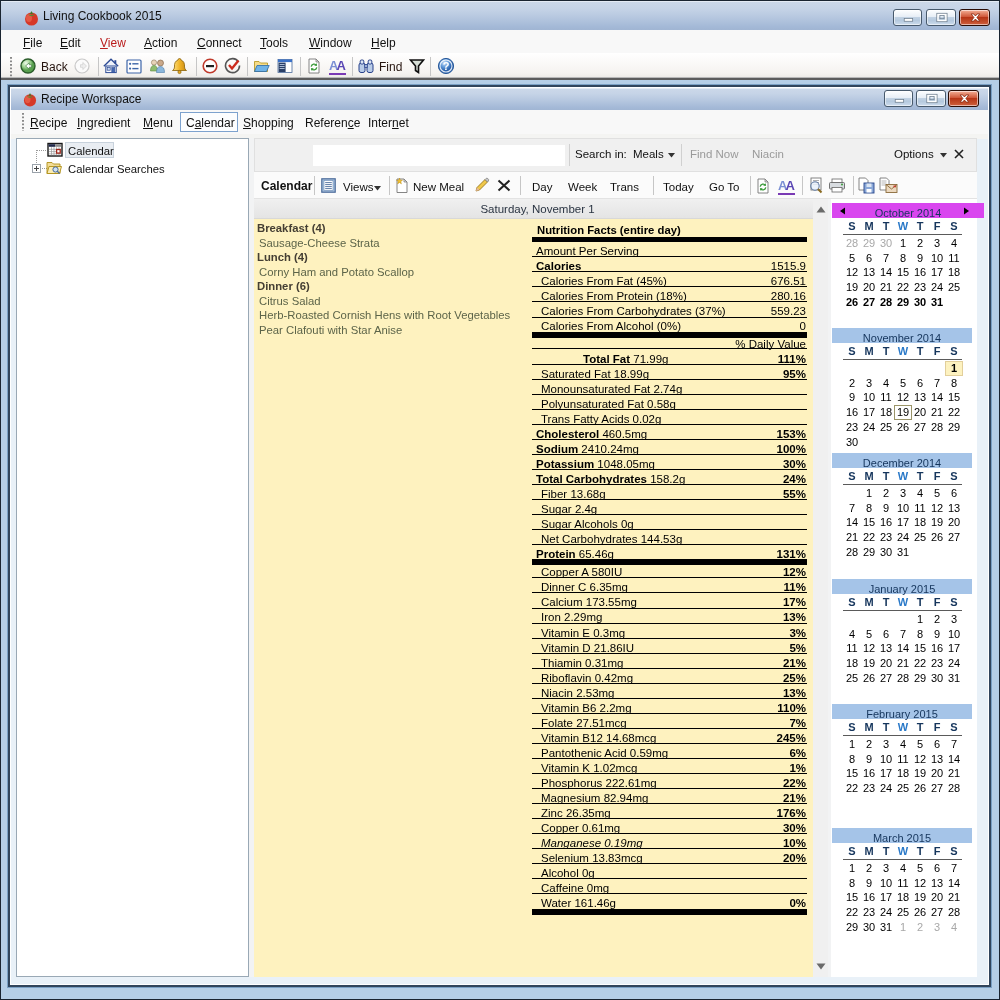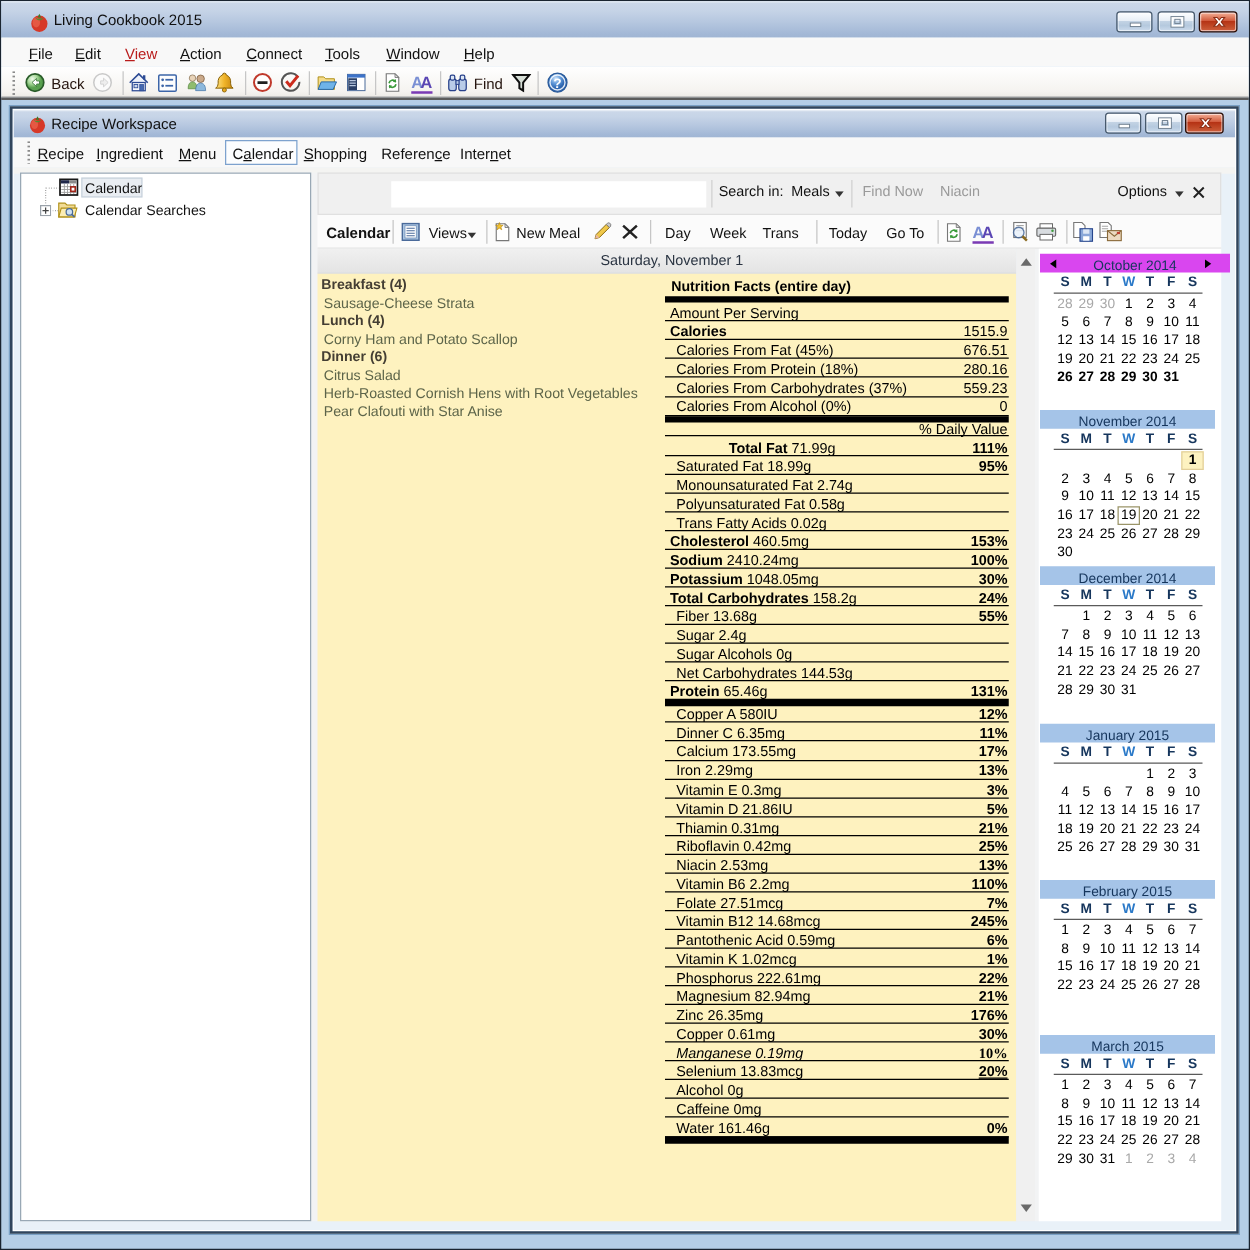--- a/index.html
+++ b/index.html
@@ -470,21 +470,21 @@
 <div class="a" style="left:532px;top:807.10px;width:275px;height:12.15px;border-bottom:1px solid #000;font-size:11.5px;color:#000;">
     <span style="position:absolute;left:9px;top:0px;white-space:nowrap;">Zinc 26.35mg</span>
     <span style="position:absolute;right:1px;top:0px;"><b>176%</b></span>
   </div>
 <div class="a" style="left:532px;top:822.15px;width:275px;height:12.15px;border-bottom:1px solid #000;font-size:11.5px;color:#000;">
     <span style="position:absolute;left:9px;top:0px;white-space:nowrap;">Copper 0.61mg</span>
     <span style="position:absolute;right:1px;top:0px;"><b>30%</b></span>
   </div>
 <div class="a" style="left:532px;top:837.20px;width:275px;height:12.15px;border-bottom:1px solid #000;font-size:11.5px;color:#000;">
     <span style="position:absolute;left:9px;top:0px;white-space:nowrap;font-style:italic;">Manganese 0.19mg</span>
-    <span style="position:absolute;right:1px;top:0px;font-family:Liberation Serif, serif;"><b>10%</b></span>
+    <span style="position:absolute;right:1px;top:0px;"><b>10%</b></span>
   </div>
 <div class="a" style="left:532px;top:852.25px;width:275px;height:12.15px;border-bottom:1px solid #000;font-size:11.5px;color:#000;">
     <span style="position:absolute;left:9px;top:0px;white-space:nowrap;">Selenium 13.83mcg</span>
     <span style="position:absolute;right:1px;top:0px;text-decoration:underline;"><b>20%</b></span>
   </div>
 <div class="a" style="left:532px;top:867.30px;width:275px;height:12.15px;border-bottom:1px solid #000;font-size:11.5px;color:#000;">
     <span style="position:absolute;left:9px;top:0px;white-space:nowrap;">Alcohol 0g</span>
     <span style="position:absolute;right:1px;top:0px;"></span>
   </div>
 <div class="a" style="left:532px;top:882.35px;width:275px;height:12.15px;border-bottom:1px solid #000;font-size:11.5px;color:#000;">

